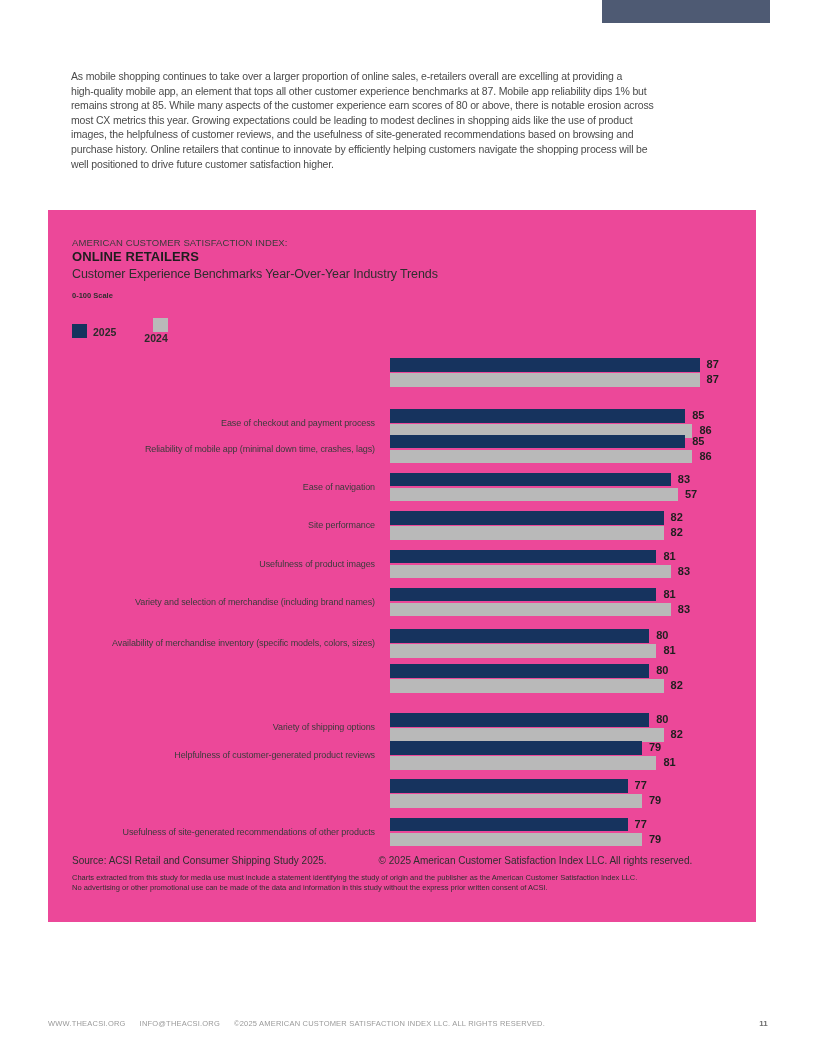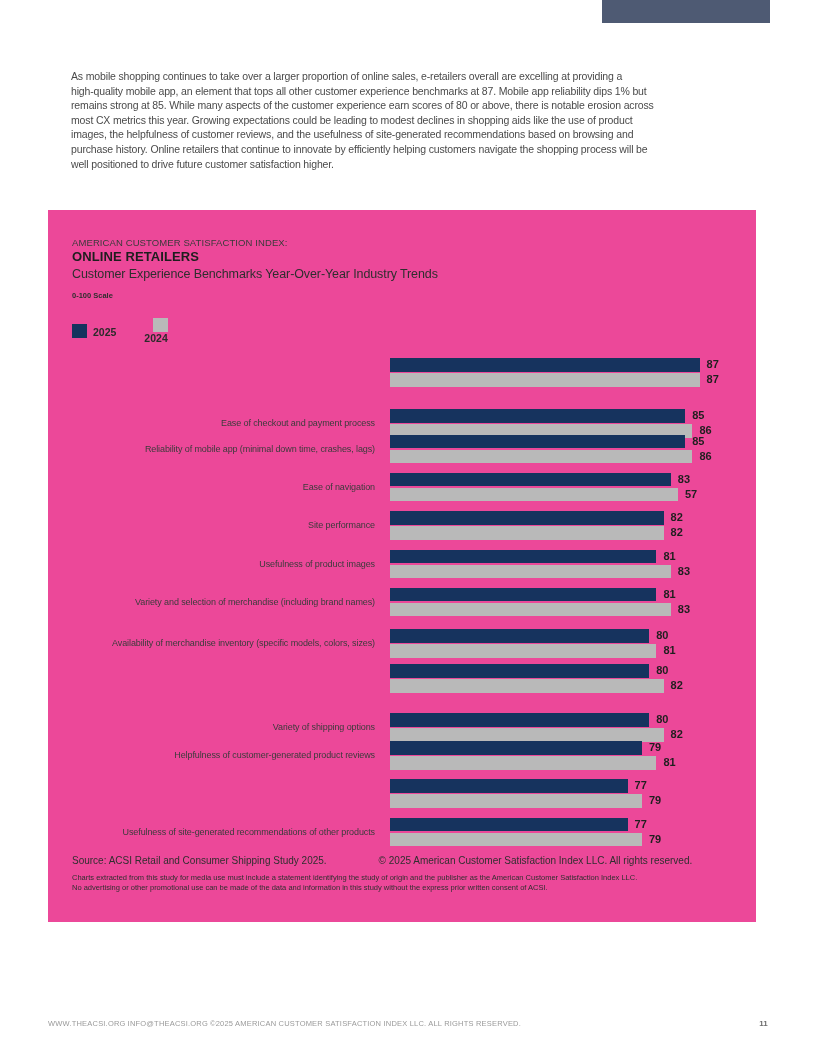--- a/index.html
+++ b/index.html
@@ -38,21 +38,21 @@
   .val.s0 { top:0; }
   .val.s1 { top:15px; }
 
   .source-row { position:absolute; left:24px; top:645px; font-size:10px; color:#2f2f2f; white-space:nowrap; }
   .source-right { margin-left:52px; }
   .disclaimer { position:absolute; left:24px; top:663px; width:680px;
     font-size:7.5px; line-height:10px; color:#2f2f2f; white-space:pre-line; }
 
   .footer { position:absolute; left:48px; top:1019px; width:720px; display:flex; align-items:baseline;
     font-size:7.5px; letter-spacing:0.2px; color:#9a9a9a; white-space:nowrap; }
-  .footer-seg + .footer-seg { margin-left:2px;text-align:center; }
+  .footer-seg + .footer-seg { margin-left:14px;text-align:center; }
   .page-num { margin-left:auto; font-weight:bold; color:#6d6d6d; font-size:8px; }
 </style>
 </head>
 <body>
 
 <div id="page">
 
   <div class="header-block"></div>
 
   <div class="intro">As mobile shopping continues to take over a larger proportion of online sales, e-retailers overall are excelling at providing a

